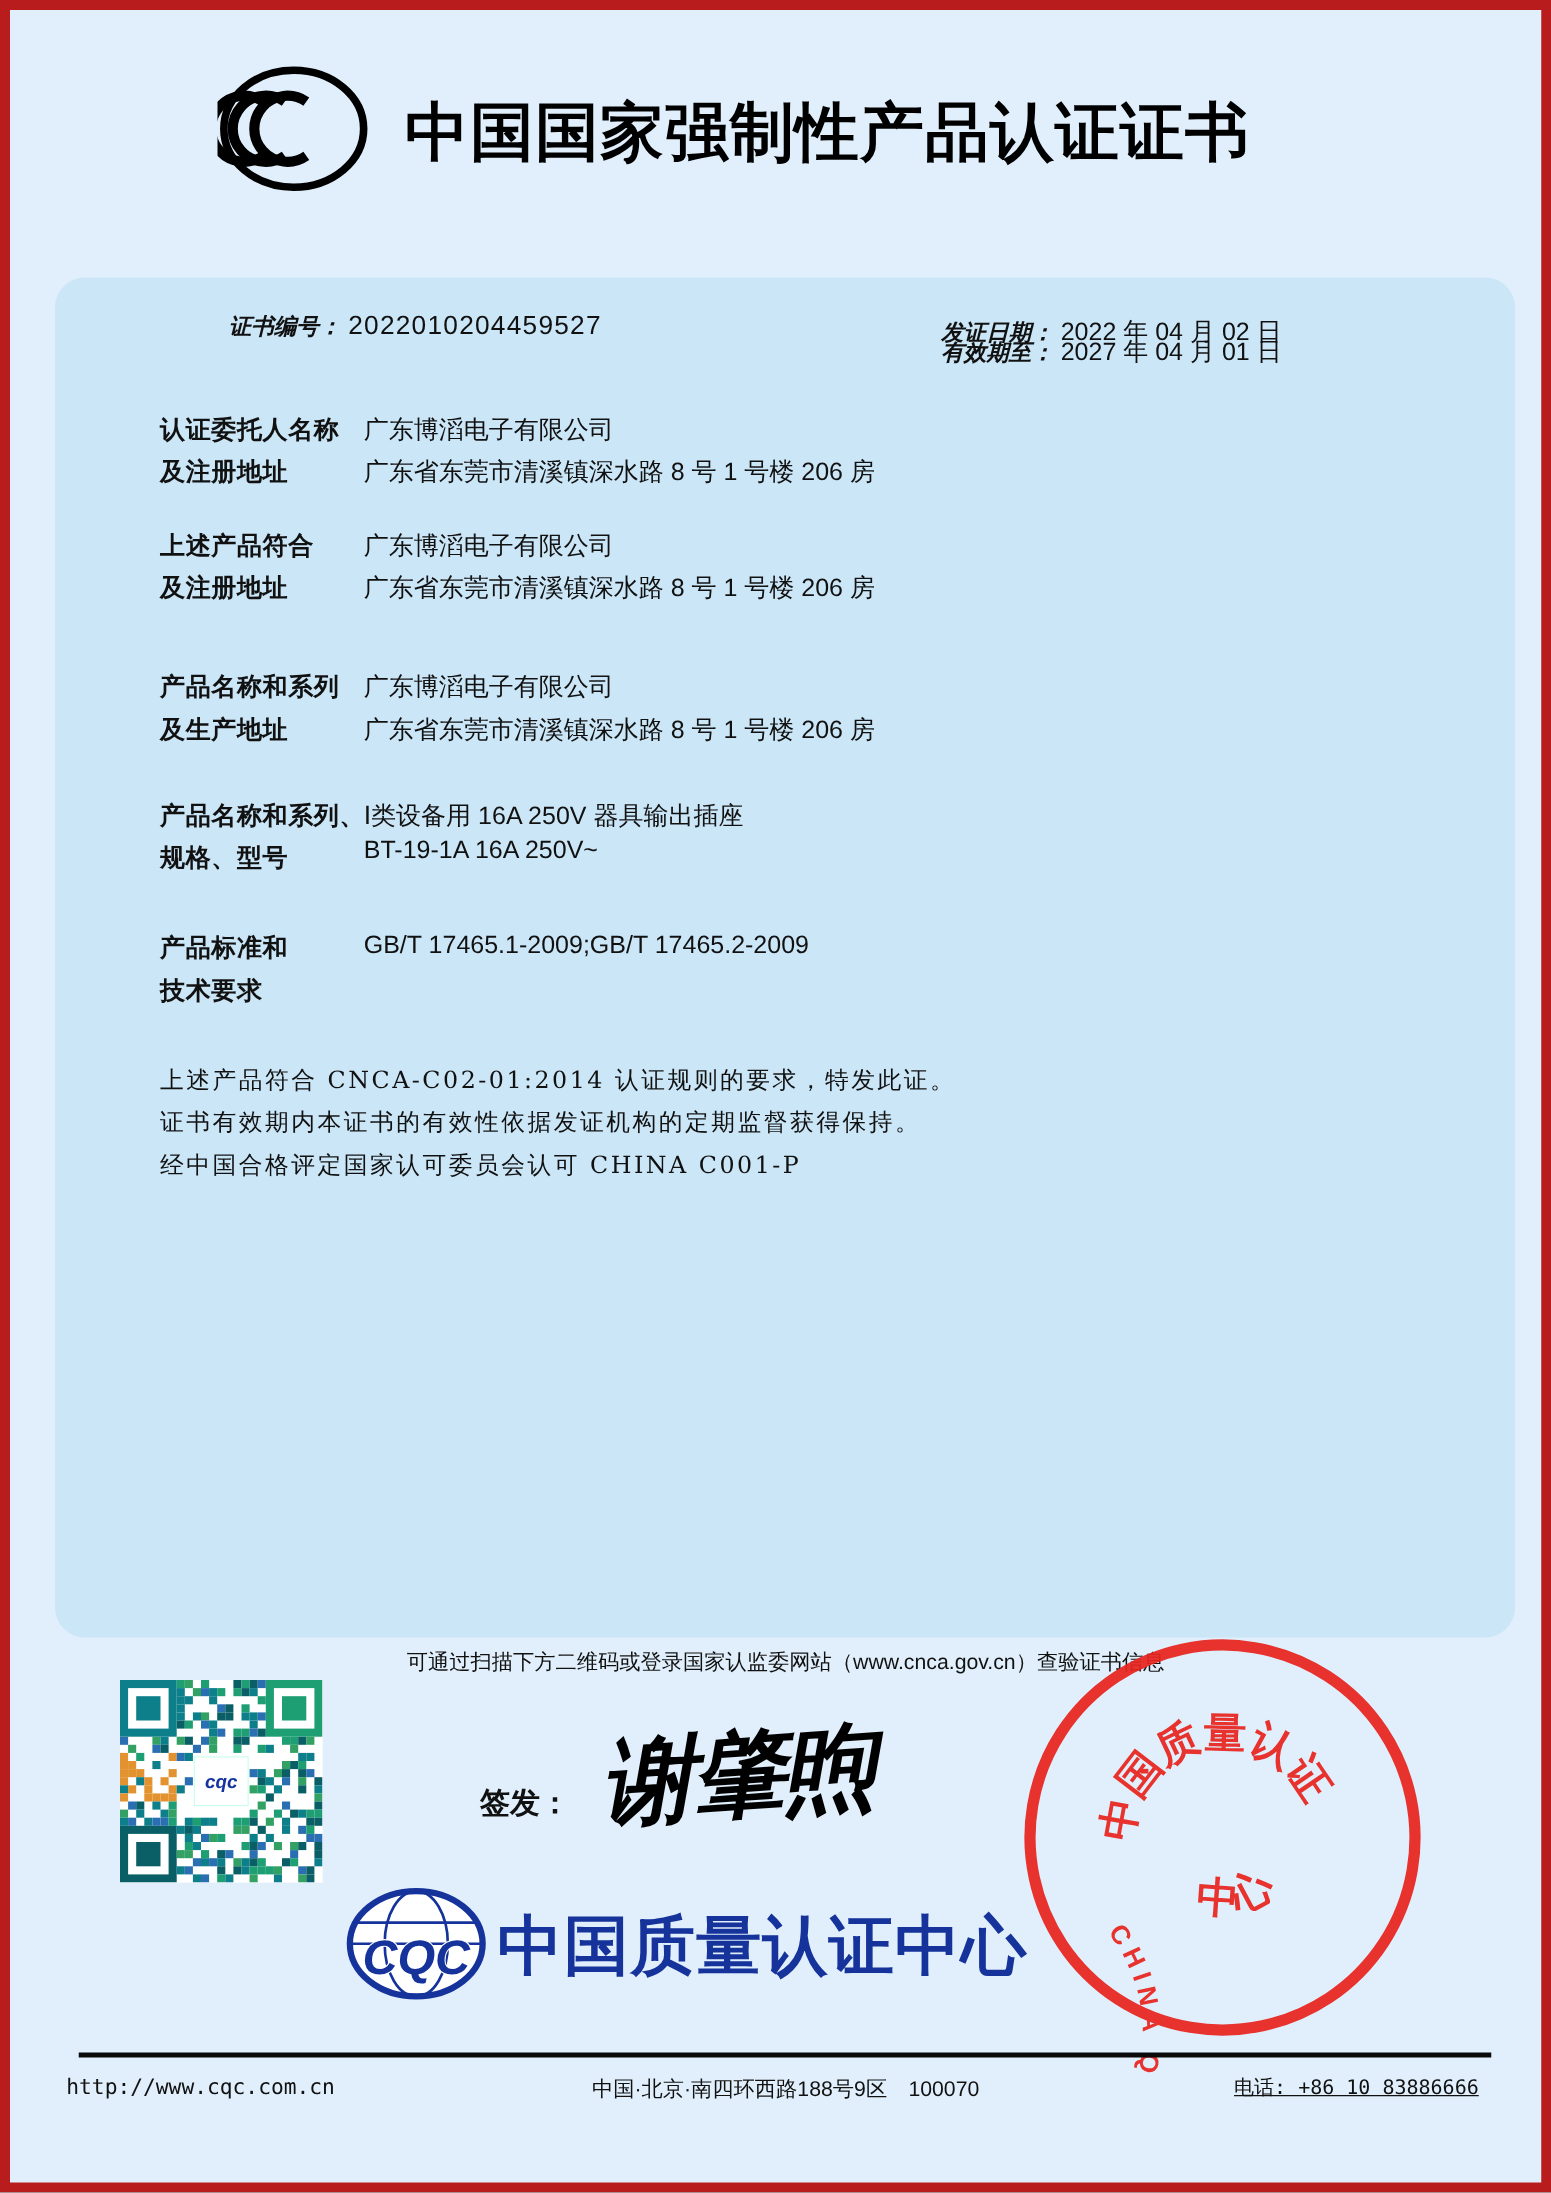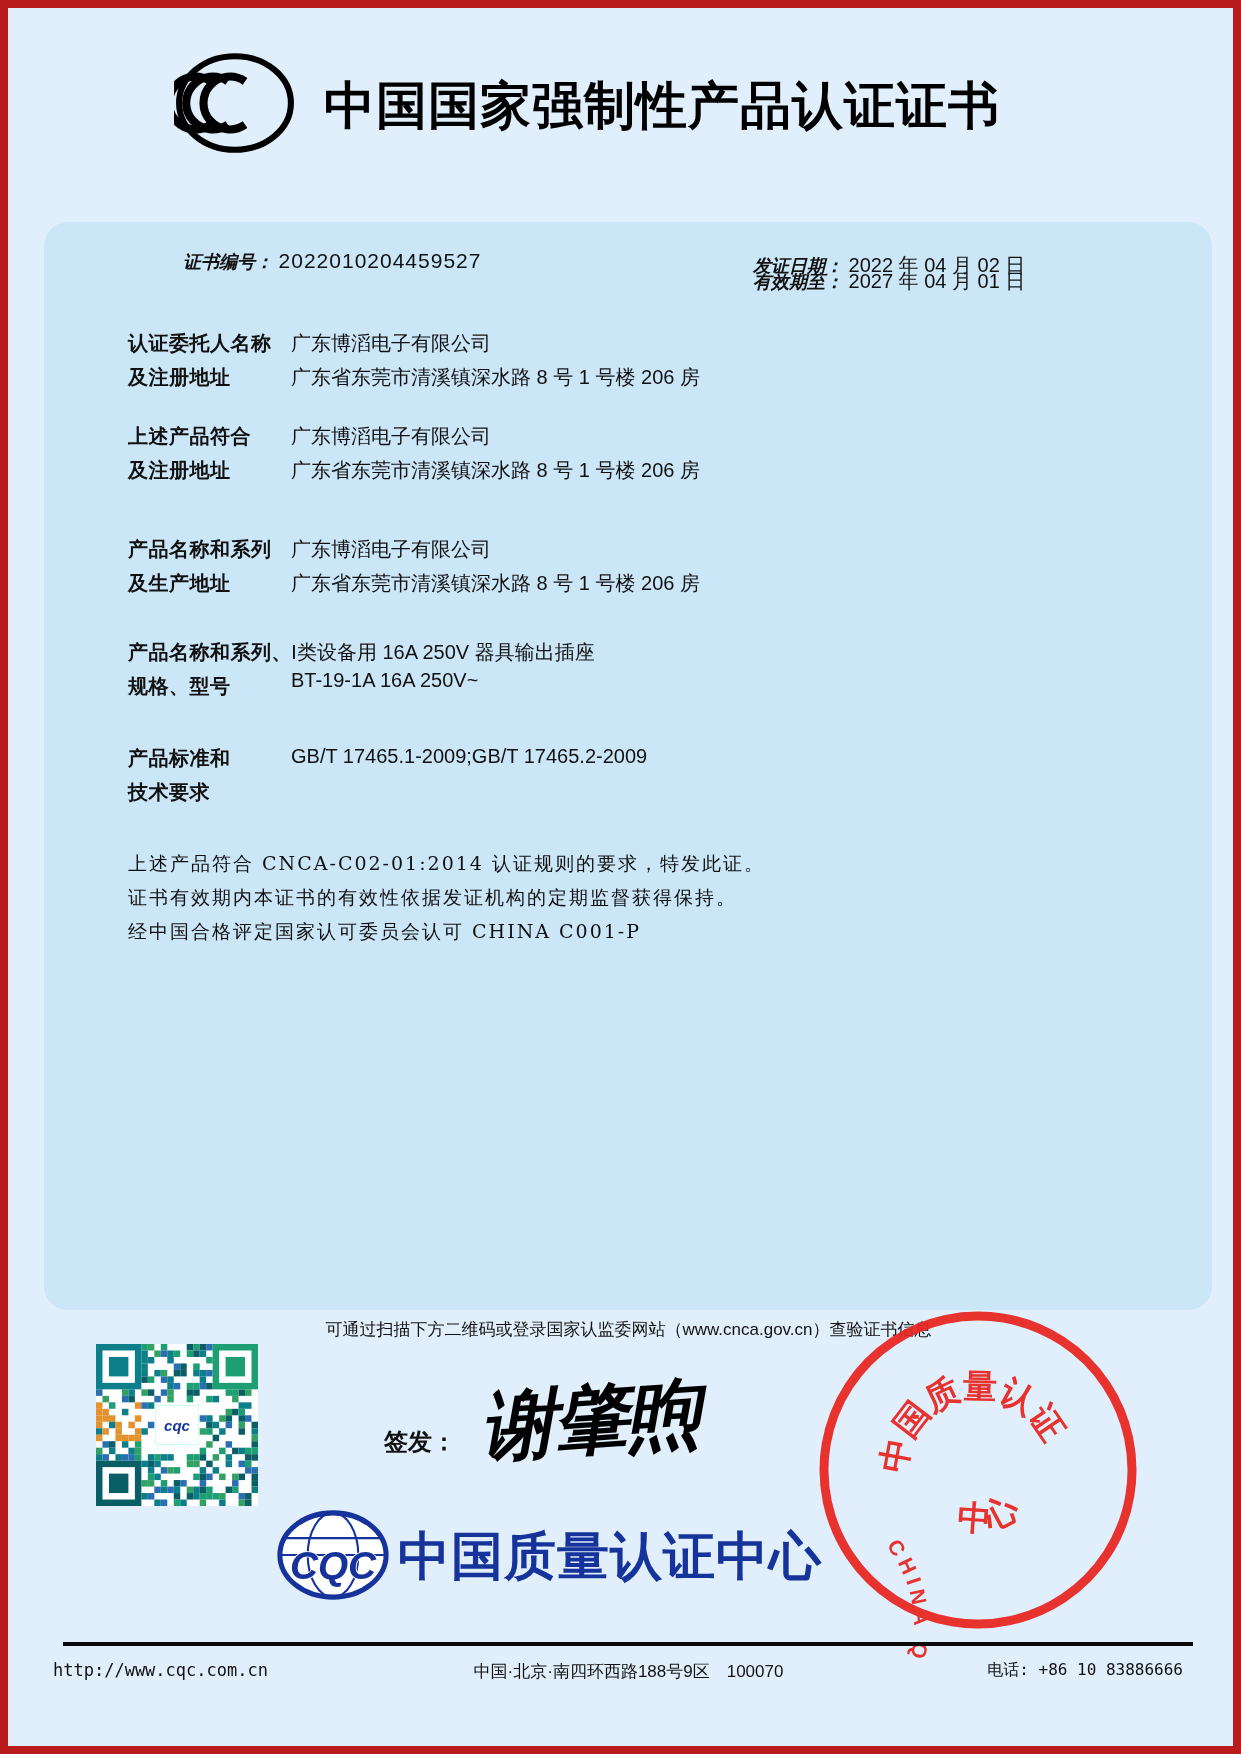--- a/index.html
+++ b/index.html
@@ -56,21 +56,21 @@
     color:#15339b; letter-spacing:1px; white-space:nowrap;
   }
   .seal { position:absolute; left:798px; top:1290px; width:344px; height:344px;
           opacity:.93; transform:rotate(-12deg); }
 
   .footer-rule { position:absolute; left:55px; top:1634px; width:1130px; height:4px; background:#0a0a0a; }
   .footer-web { position:absolute; left:45px; top:1652px; font-size:17px;
                 font-family:"DejaVu Sans Mono","Liberation Mono",monospace; }
   .footer-addr { position:absolute; left:0; top:1652px; width:1241px; text-align:center; font-size:17px; }
   .footer-phone { position:absolute; right:50px; top:1652px; font-size:16px;
-                  font-family:"DejaVu Sans Mono","Liberation Mono",monospace; }
+                  font-family:"DejaVu Sans Mono","Liberation Mono",monospace;text-decoration:underline; }
 </style>
 </head>
 <body>
 
 <div class="page">
 
   <svg class="ccc-logo" viewBox="0 0 120 100">
     <ellipse cx="60" cy="50" rx="55" ry="46" fill="none" stroke="#000" stroke-width="6"></ellipse>
     <path d="M 54.9 28.7 A 26 26 0 1 0 54.9 71.3" fill="none" stroke="#000" stroke-width="8" transform="translate(-19,0)"></path>
     <path d="M 54.9 28.7 A 26 26 0 1 0 54.9 71.3" fill="none" stroke="#000" stroke-width="8" transform="translate(-2,0)"></path>

